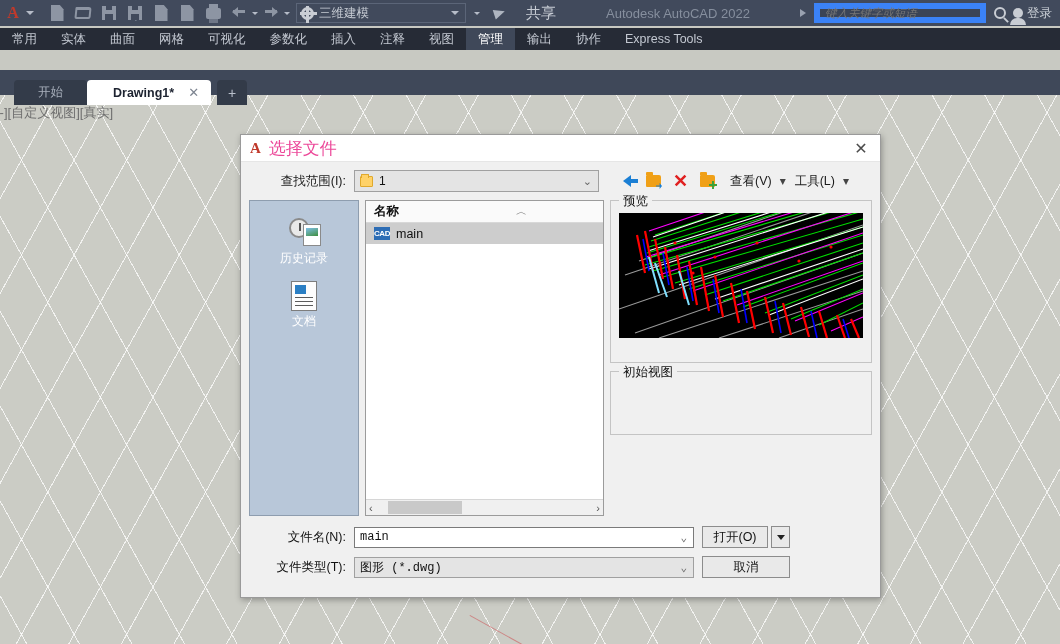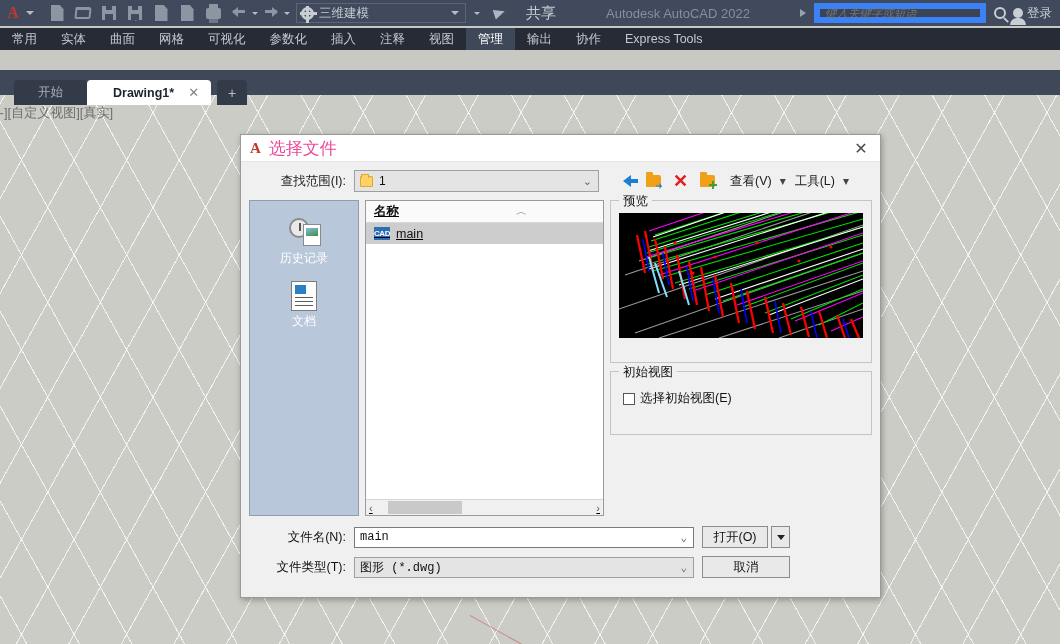--- a/index.html
+++ b/index.html
@@ -242,21 +242,21 @@
   .clockface{position:absolute;left:2px;top:0;width:20px;height:20px;border-radius:50%;background:#e9e9e9;border:2px solid #8a8a8a;}
   .clockface::after{content:'';position:absolute;left:8px;top:3px;width:2px;height:8px;background:#555;}
   .pagestack{position:absolute;right:0;top:6px;width:18px;height:22px;background:#fff;border:1px solid #8a8a8a;}
   .pagestack::after{content:'';position:absolute;left:2px;top:3px;width:12px;height:8px;background:linear-gradient(160deg,#7fbfe8,#3f8f3f);}
   .ico-doc{width:26px;height:30px;background:#fdfdfd;border:1px solid #7d7d7d;position:relative;}
   .ico-doc::before{content:'';position:absolute;left:3px;top:3px;width:11px;height:9px;background:#2b7fc4;}
   .ico-doc::after{content:'';position:absolute;left:3px;top:15px;width:18px;height:1px;background:#5b5b5b;box-shadow:0 4px 0 #5b5b5b,0 8px 0 #5b5b5b;}
   .ico-desktop{width:32px;height:23px;background:linear-gradient(150deg,#2f8fe0,#1666b5);border:2px solid #1a4f8a;}
 
   .filelist {
-    flex:1; background:#ffffff; border:1px solid #9b9b9b; display:flex; flex-direction:column;text-decoration:underline;
+    flex:1; background:#ffffff; border:1px solid #9b9b9b; display:flex; flex-direction:column;
   }
   .fl-header {
     height:22px; background:#fafafa; border-bottom:1px solid #d8d8d8;
     display:flex; align-items:center; position:relative; padding-left:8px;
   }
   .fl-col { font-size:12.5px; color:#111; font-weight:bold;}
   .sort-caret { position:absolute; left:150px; top:3px; color:#777; font-size:11px;}
   .fl-items { flex:1; overflow:hidden; }
   .fl-row {
     height:21px; display:flex; align-items:center; gap:6px; padding-left:8px;
@@ -569,24 +569,20 @@
                   <circle cx="212" cy="34" r="1.6"></circle>
                     <circle cx="74" cy="60" r="1.6"></circle>
                 </g>
               </g>
             </svg>
           </div>
         </div>
 
         <div class="group" style="height:64px;">
           <span class="group-title">初始视图</span>
-          <div class="chk-row">
-            <span class="chkbox"></span>
-            <span class="chk-label">选择初始视图(E)</span>
-          </div>
         </div>
       </div>
     </div>
 
     <div class="dlg-bottom">
       <div class="b-row">
         <span class="b-label">文件名(N):</span>
         <div class="fn-input">
           <span>main</span>
           <span class="chev" style="margin-left:auto;color:#666;font-size:11px;padding-right:4px;">⌄</span>

